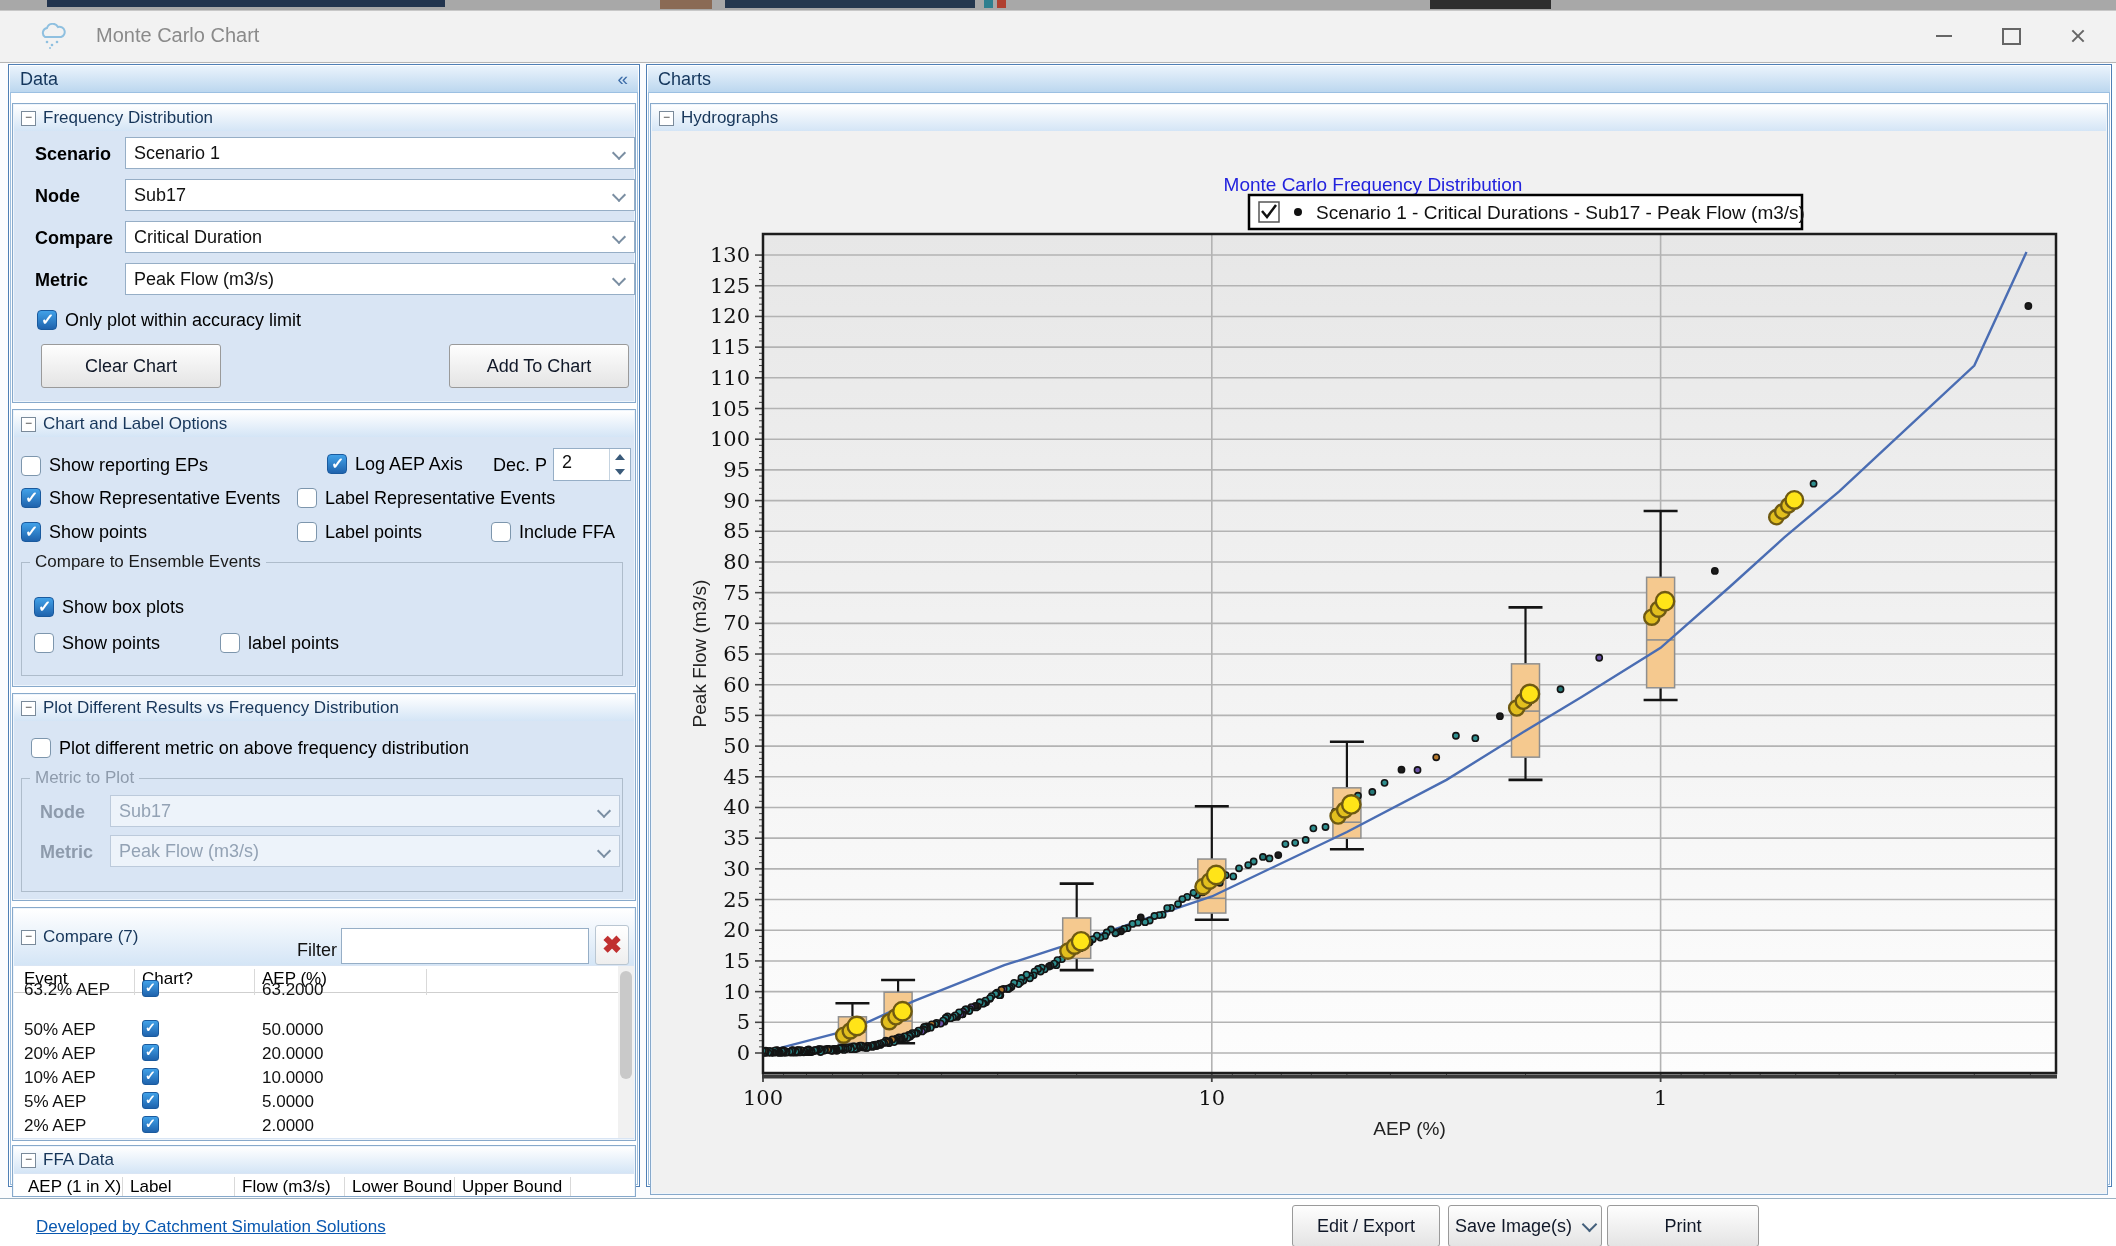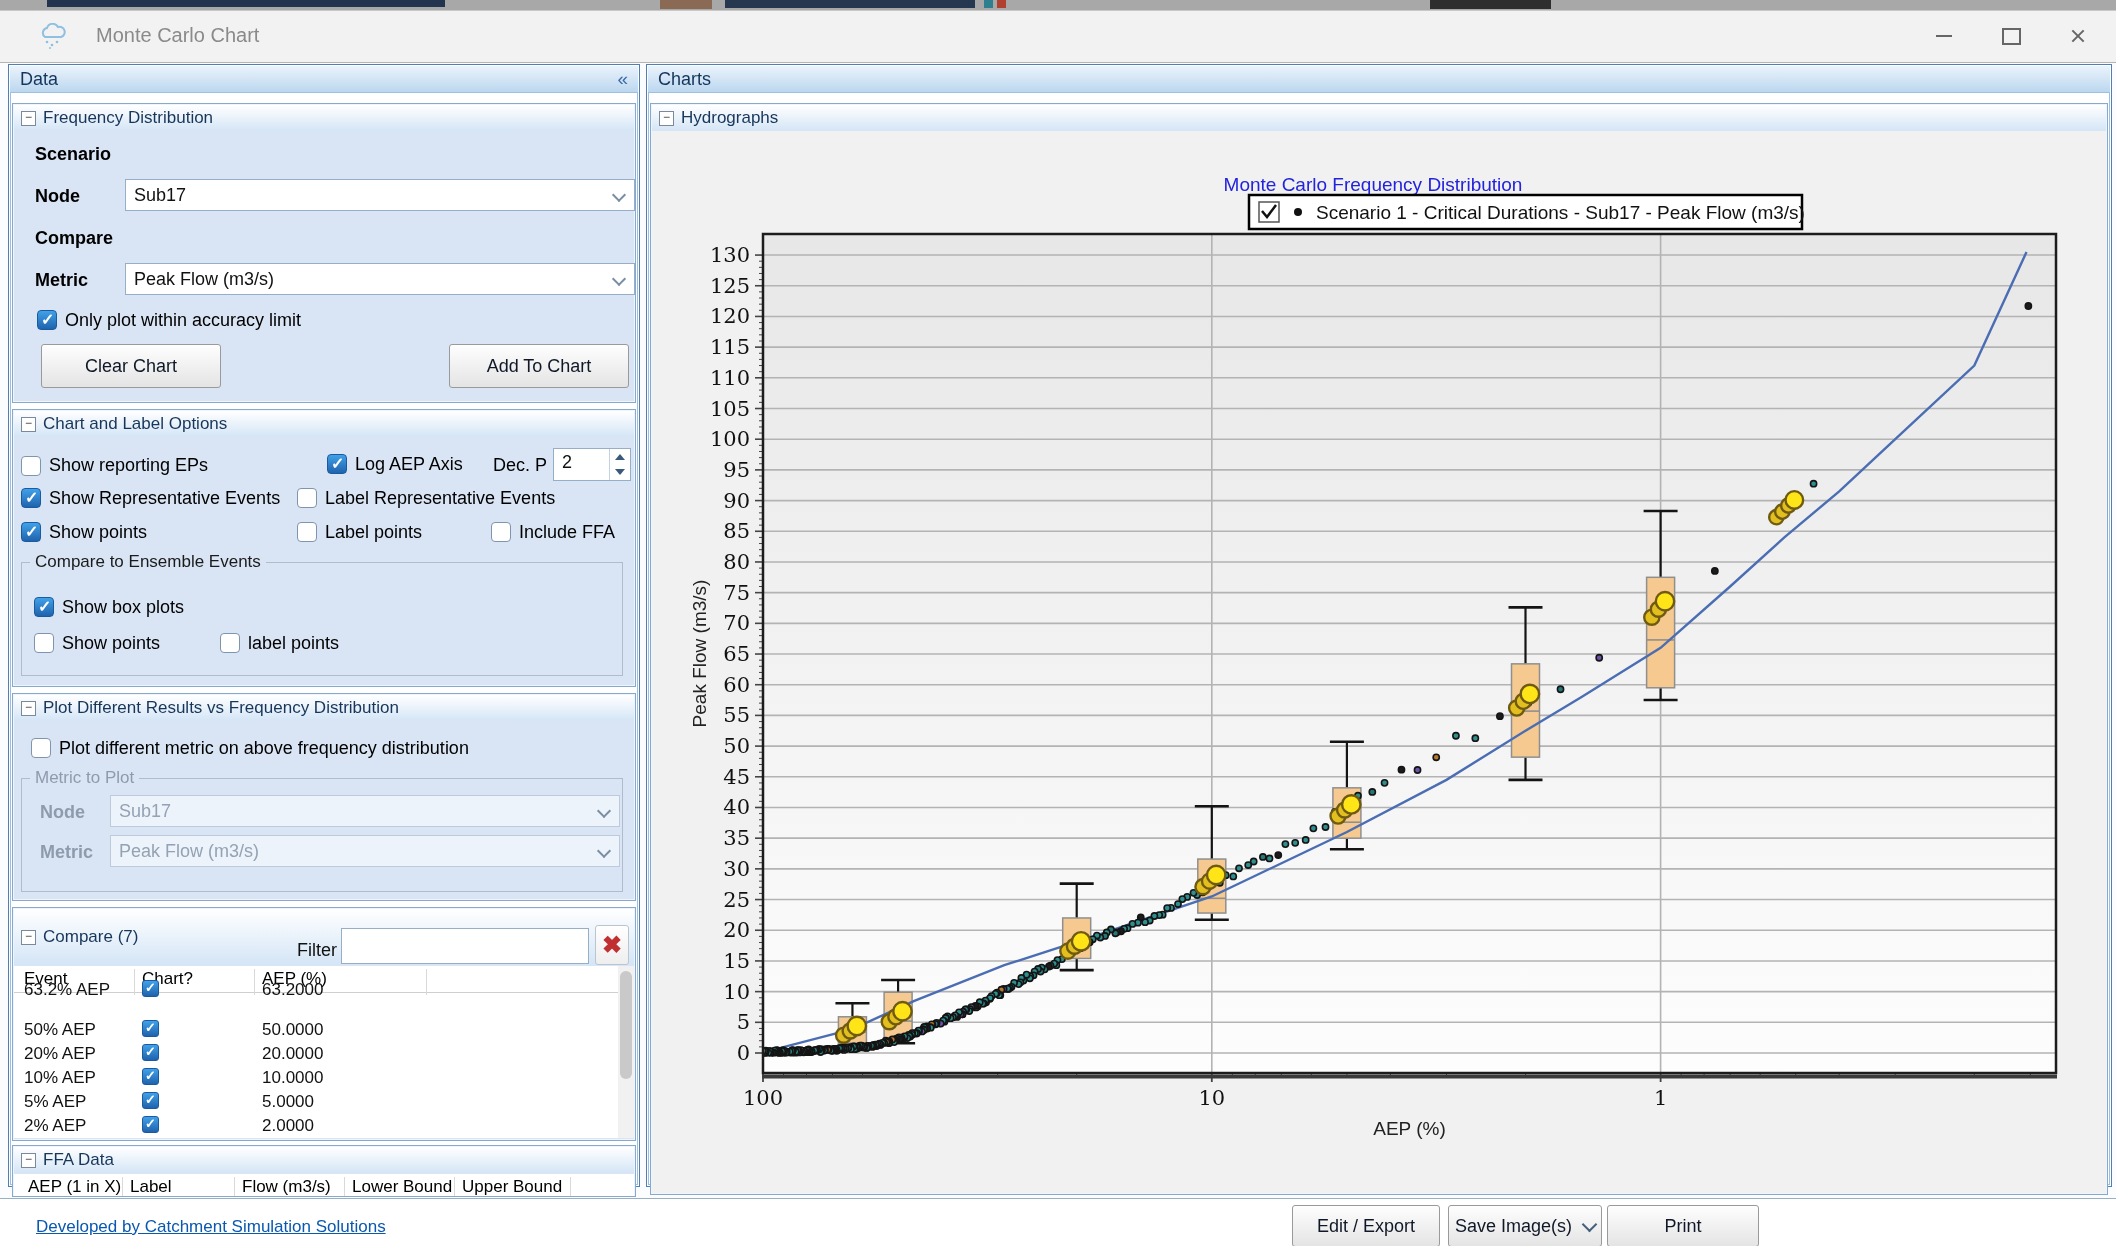--- a/index.html
+++ b/index.html
@@ -118,26 +118,34 @@
       <span style="margin-left:auto;color:#3c6ca8;font-size:19px;">«</span>
     </div>
   </div>
 
   <div class="section" style="left:12px;top:92px;width:622px;height:298px;">
     <div class="sec-head">
       <span class="minus">−</span>
       <span>Frequency Distribution</span>
     </div>
     <span class="flabel" style="left:22px;top:40px;">Scenario</span>
+    <div class="combo" style="left:112px;top:33px;width:466px;">
+      <span>Scenario 1</span>
+      <span class="chevbox"></span>
+    </div>
     <span class="flabel" style="left:22px;top:82px;">Node</span>
     <div class="combo" style="left:112px;top:75px;width:466px;">
       <span>Sub17</span>
       <span class="chevbox"></span>
     </div>
     <span class="flabel" style="left:22px;top:124px;">Compare</span>
+    <div class="combo" style="left:112px;top:117px;width:466px;">
+      <span>Critical Duration</span>
+      <span class="chevbox"></span>
+    </div>
     <span class="flabel" style="left:22px;top:166px;">Metric</span>
     <div class="combo" style="left:112px;top:159px;width:466px;">
       <span>Peak Flow (m3/s)</span>
       <span class="chevbox"></span>
     </div>
     <div class="row" style="left:24px;top:204px;">
       <span class="cb on"></span>
       <span class="cblabel">Only plot within accuracy limit</span>
     </div>
     <div class="btn" style="left:8px;top:240px;width:178px;height:42px;margin-left:20px;">Clear Chart</div>

